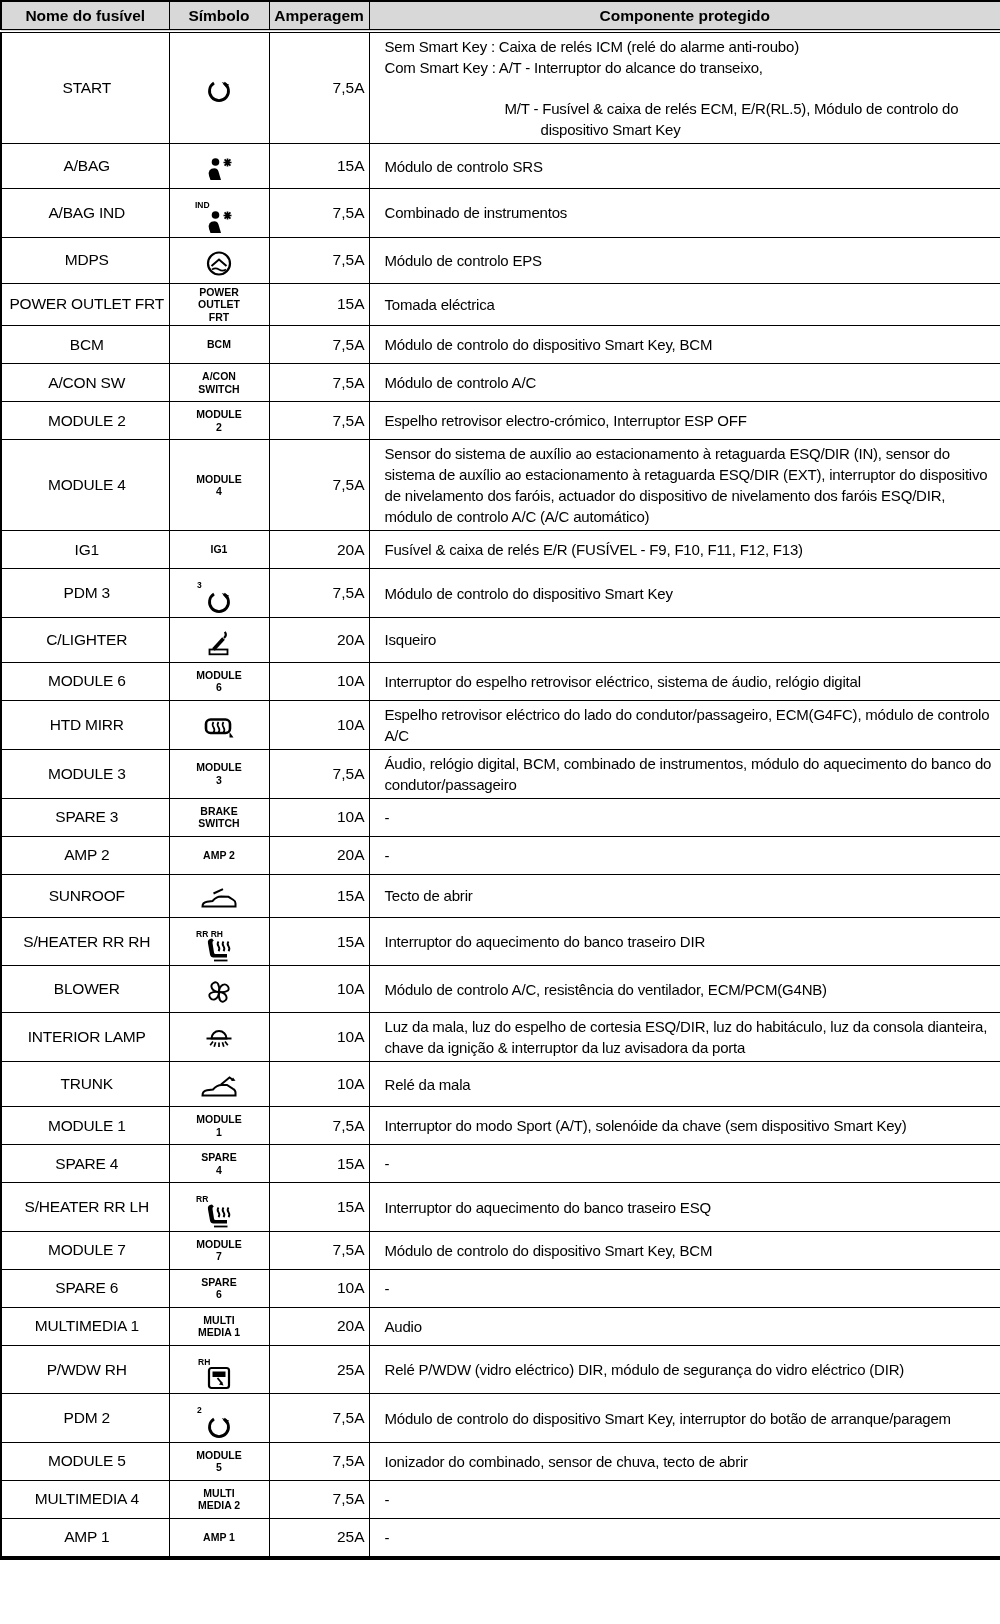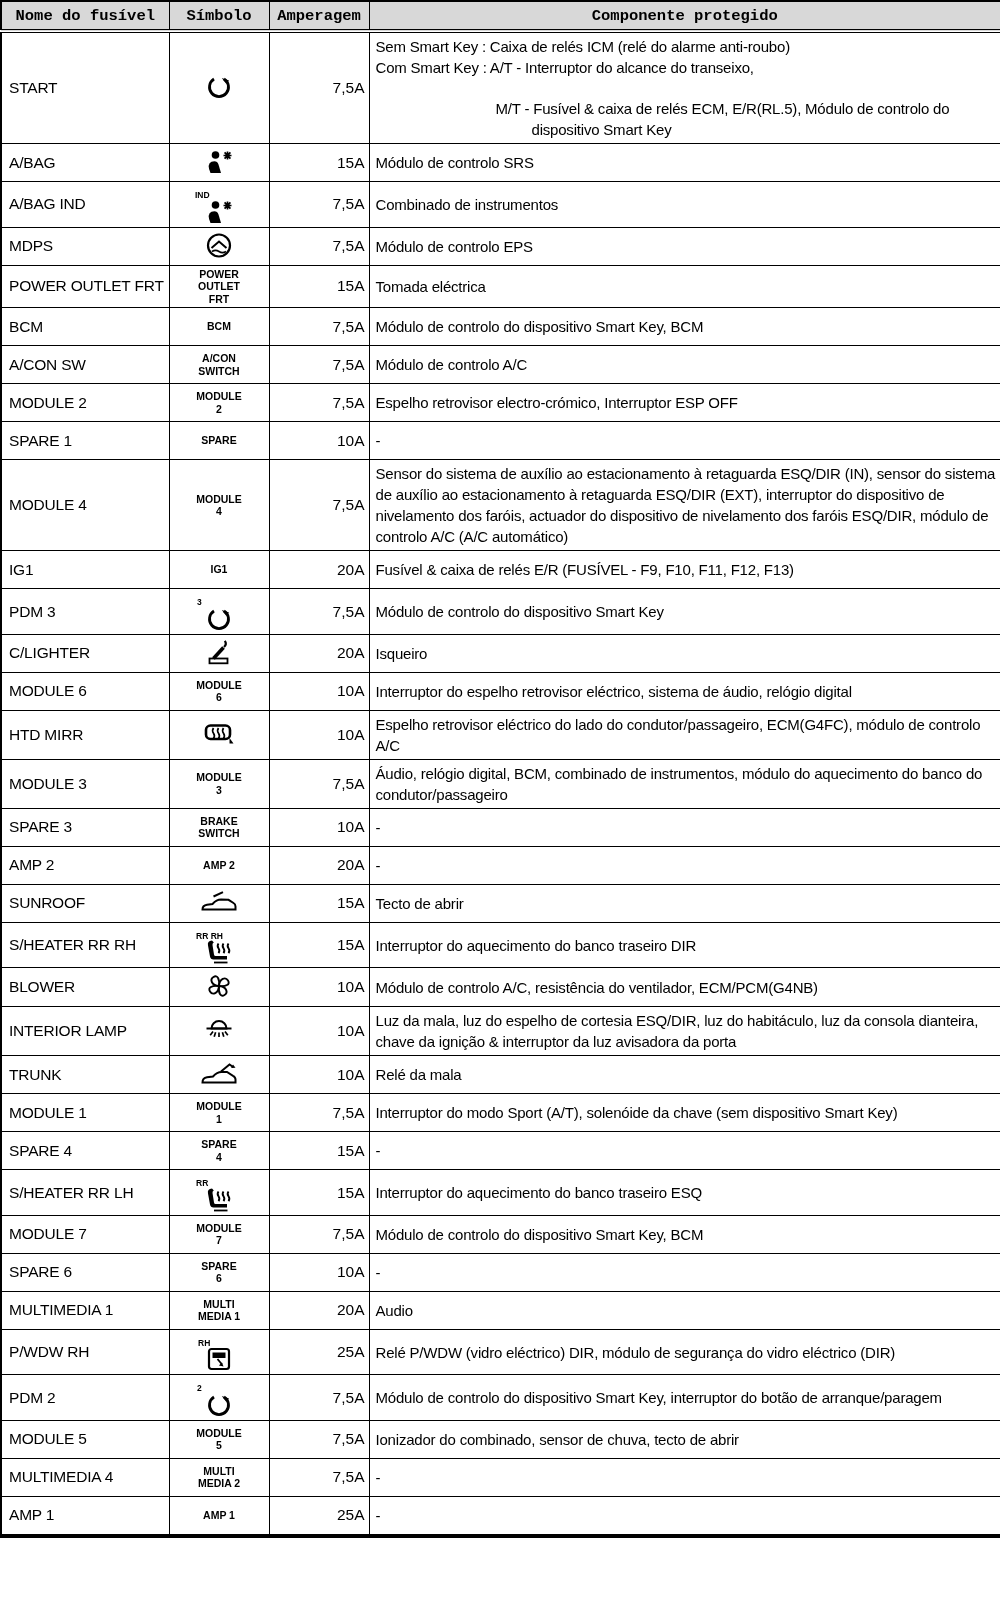--- a/index.html
+++ b/index.html
@@ -1,28 +1,28 @@
 <!DOCTYPE html>
 <html><head>
 <meta charset="utf-8">
 <style>
   html,body{margin:0;padding:0;background:#fff;}
   body{font-family:"Liberation Sans","DejaVu Sans",sans-serif;color:#000;}
   table{border-collapse:collapse;table-layout:fixed;width:1000px;
         border:2px solid #000;border-bottom:4px solid #000;}
   col.c-name{width:168px;} col.c-sym{width:100px;} col.c-amp{width:100px;} col.c-desc{width:632px;}
   th{background:#d8d8d8;font-size:15.5px;font-weight:bold;height:25px;
-     border:1px solid #000;border-bottom:4px double #000;padding:1px 2px;font-family:Liberation Mono, monospace;}
+     border:1px solid #000;border-bottom:4px double #000;padding:1px 2px;}
   td{border:1px solid #000;vertical-align:middle;height:31px;padding:3px 4px;}
-  td.name{font-size:15.5px;padding-left:7px;letter-spacing:-0.2px;}
+  td.name{font-size:15.5px;padding-left:7px;letter-spacing:-0.2px;text-align:center;}
   td.sym{text-align:center;padding:2px;}
   td.amp{text-align:right;font-size:15.5px;}
-  td.desc{font-size:15px;line-height:1.4;padding-left:6px;letter-spacing:-0.2px;}
+  td.desc{font-size:15px;line-height:1.4;padding-left:15px;letter-spacing:-0.2px;}
   .symtxt{font-weight:bold;font-size:10.5px;line-height:1.2;text-align:center;}
-  .symwrap{display:inline-block;position:relative;padding-top:2px;}
+  .symwrap{display:inline-block;position:relative;padding-top:2px;margin-top:8px;}
   .sup{display:block;text-align:left;font-size:8.5px;font-weight:bold;
        line-height:1;margin:0 0 -1px -8px;white-space:nowrap;}
   .ic{display:block;margin:0 auto;}
   .dline{white-space:normal;}
 </style>
 </head>
 <body>
 
 <table>
   <colgroup>
@@ -126,30 +126,20 @@
         <td class="sym">
           <div class="symtxt">
             <div>MODULE</div>
             <div>2</div>
           </div>
         </td>
         <td class="amp">7,5A</td>
         <td class="desc">Espelho retrovisor electro-crómico, Interruptor ESP OFF</td>
       </tr>
       <tr>
-        <td class="name">SPARE 1</td>
-        <td class="sym">
-          <div class="symtxt">
-            <div>SPARE</div>
-          </div>
-        </td>
-        <td class="amp">10A</td>
-        <td class="desc">-</td>
-      </tr>
-      <tr>
         <td class="name">MODULE 4</td>
         <td class="sym">
           <div class="symtxt">
             <div>MODULE</div>
             <div>4</div>
           </div>
         </td>
         <td class="amp">7,5A</td>
         <td class="desc">Sensor do sistema de auxílio ao estacionamento à retaguarda ESQ/DIR (IN), sensor do sistema de auxílio ao estacionamento à retaguarda ESQ/DIR (EXT), interruptor do dispositivo de nivelamento dos faróis, actuador do dispositivo de nivelamento dos faróis ESQ/DIR, módulo de controlo A/C (A/C automático)</td>
       </tr>

